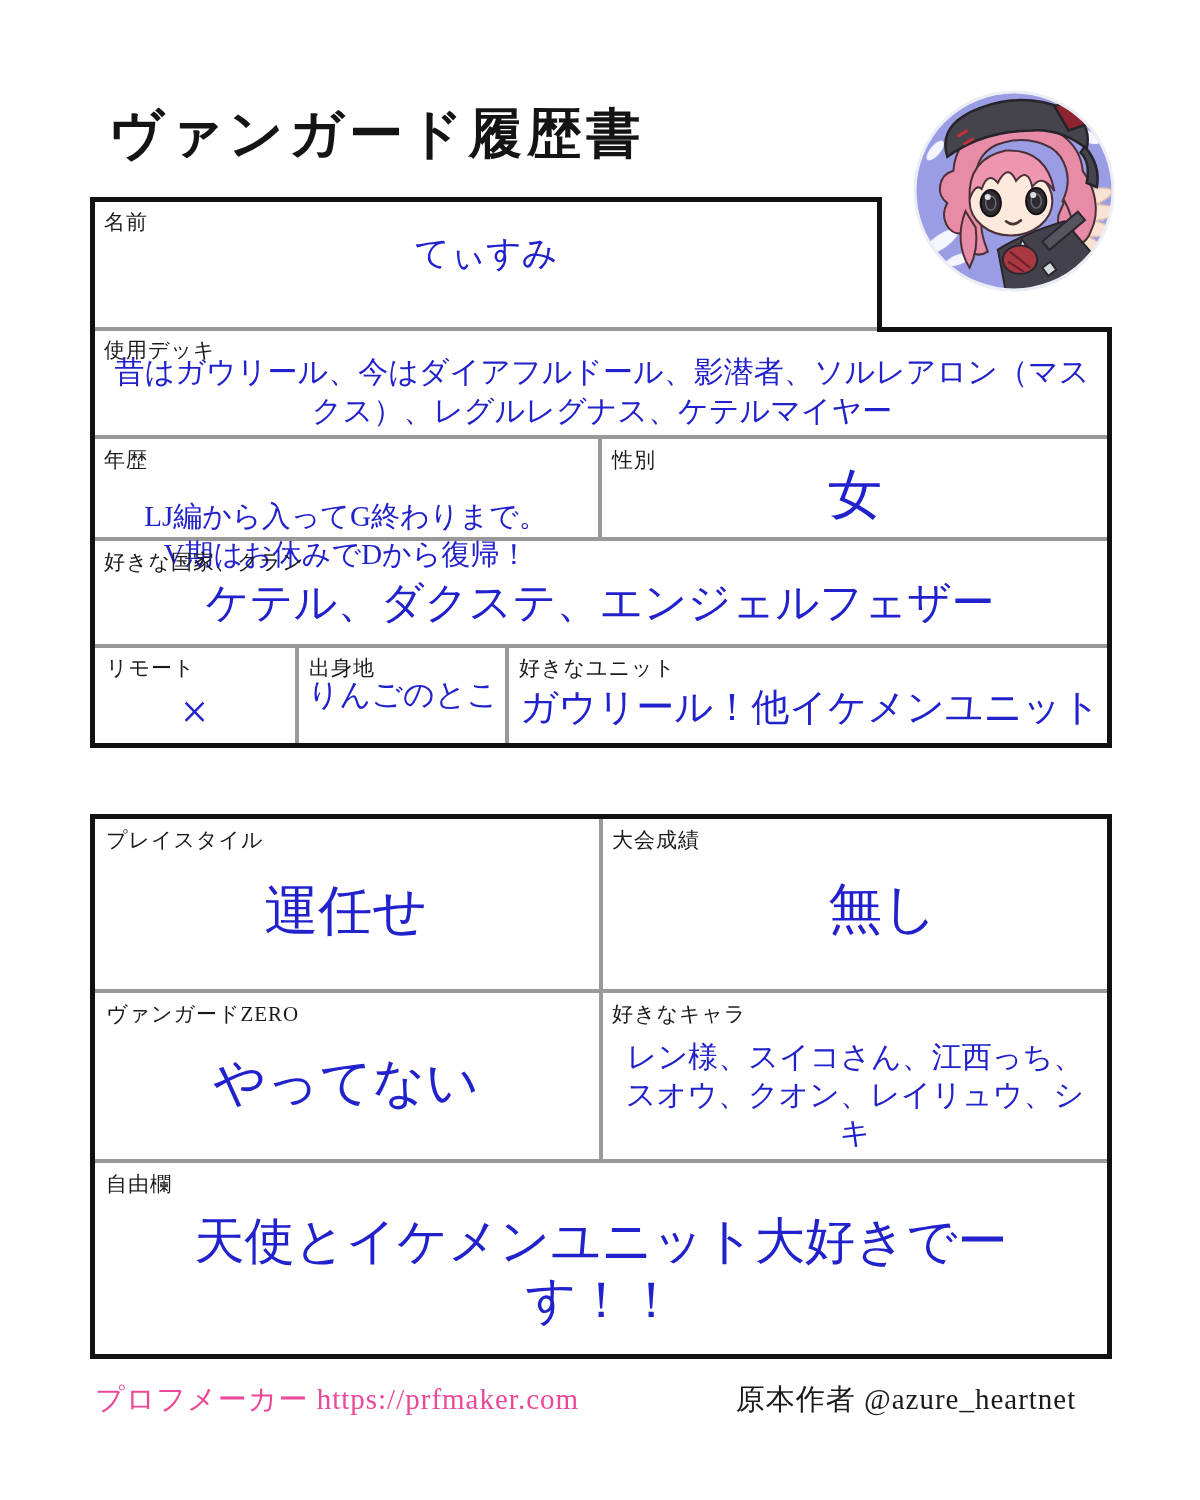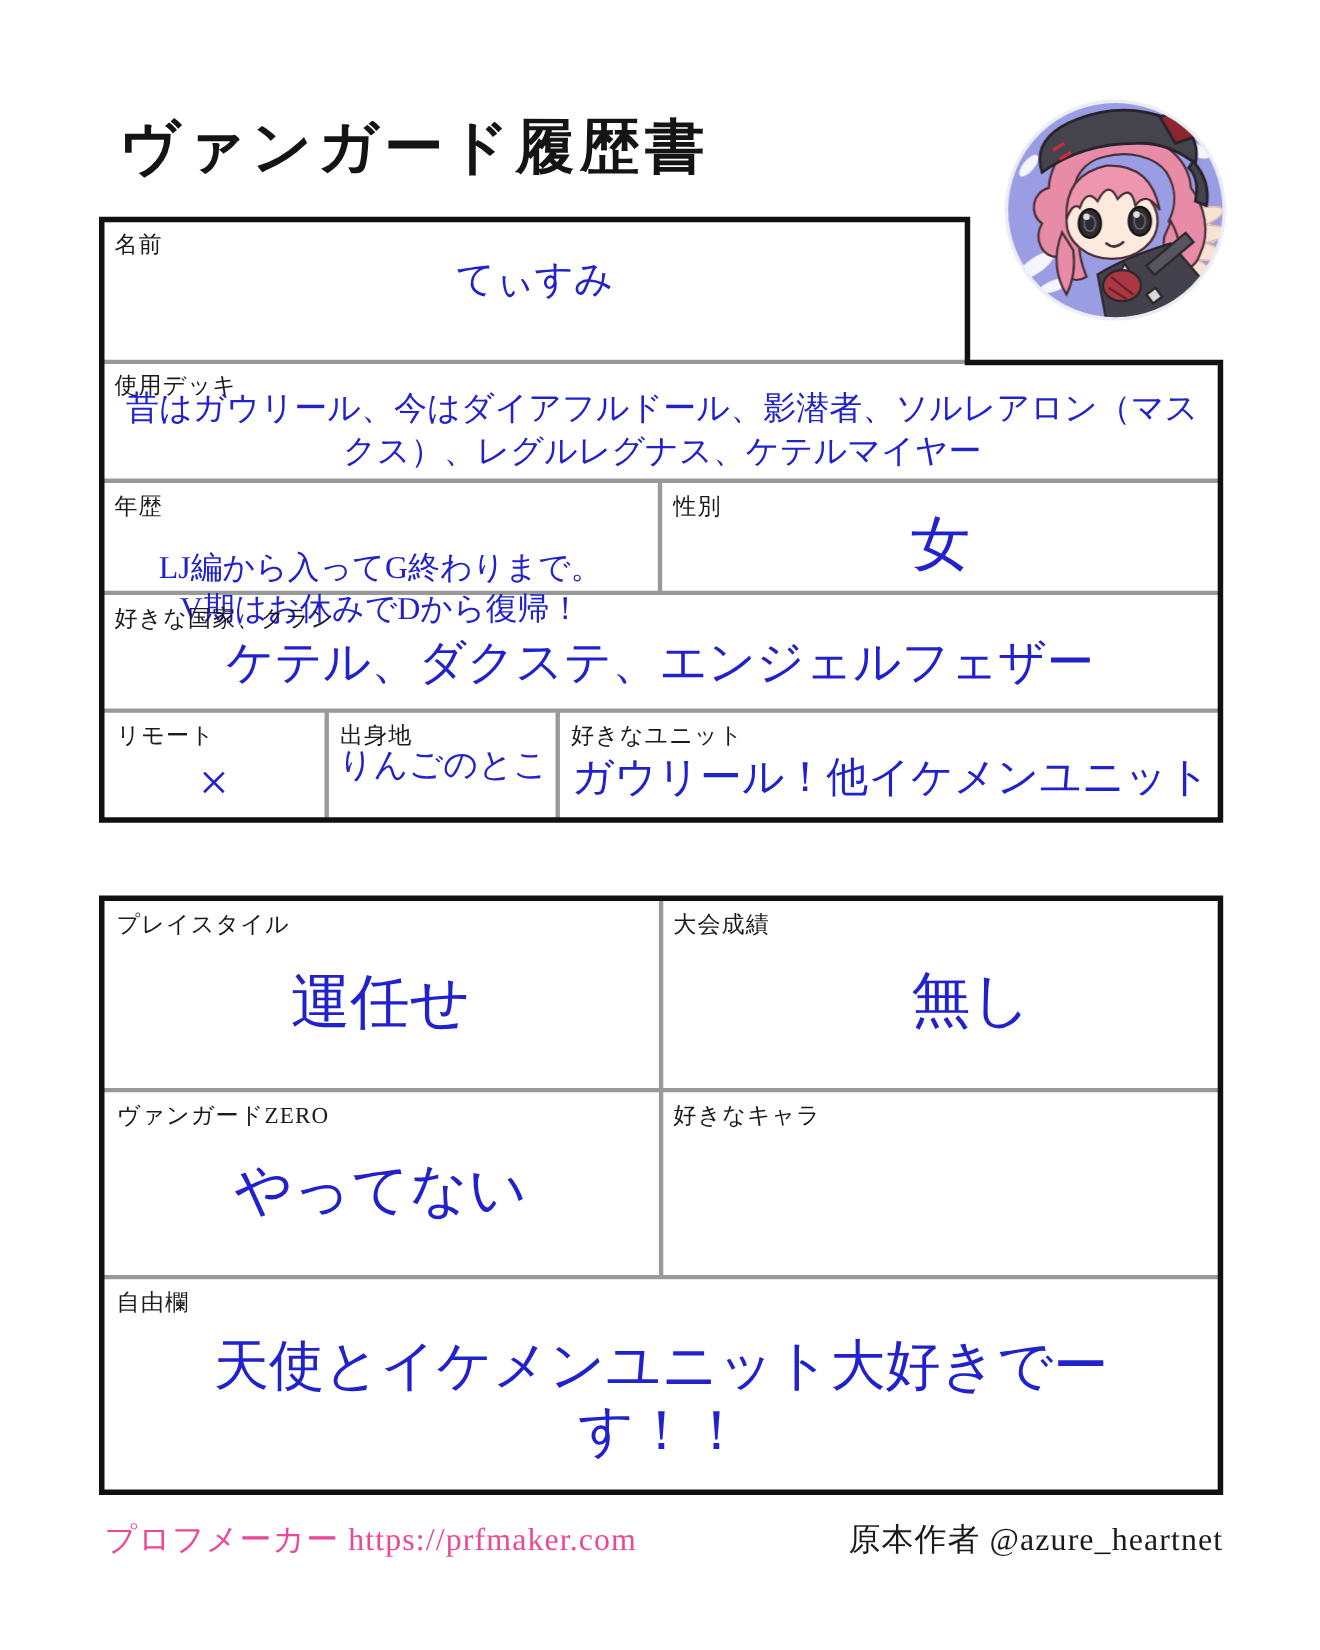--- a/index.html
+++ b/index.html
@@ -17,21 +17,21 @@
   .cell-value{
     position:absolute;color:#2222cc;text-align:center;line-height:1.25;
     white-space:normal;word-break:normal;
   }
   .pre{white-space:pre-line;margin-top:36px;}
   #grid-svg{position:absolute;left:0;top:0;}
   #footer-left{
     left:95px;top:1380px;font-size:29px;color:#ec4899;letter-spacing:1px;
   }
   #footer-right{
-    left:700px;top:1380px;width:412px;font-size:29px;color:#1a1a1a;text-align:right;letter-spacing:1px;
+    left:700px;top:1380px;width:412px;font-size:29px;color:#1a1a1a;text-align:center;letter-spacing:1px;
   }
 </style>
 </head>
 <body>
 
 <div id="page">
 
   <svg id="grid-svg" width="1200" height="1500" viewBox="0 0 1200 1500">
 
     <g stroke="#999999" stroke-width="4" fill="none">
@@ -140,20 +140,21 @@
   <div class="cell-label" style="left:106px;top:826px">プレイスタイル</div>
   <div class="cell-value" style="left:92px;top:878px;width:508px;font-size:54px">運任せ</div>
 
   <div class="cell-label" style="left:612px;top:826px">大会成績</div>
   <div class="cell-value" style="left:630px;top:876px;width:506px;font-size:54px">無し</div>
 
   <div class="cell-label" style="left:106px;top:1000px">ヴァンガードZERO</div>
   <div class="cell-value" style="left:92px;top:1050px;width:508px;font-size:52px">やってない</div>
 
   <div class="cell-label" style="left:612px;top:1000px">好きなキャラ</div>
+  <div class="cell-value" style="left:616px;top:1038px;width:478px;font-size:30px;line-height:1.27">レン様、スイコさん、江西っち、スオウ、クオン、レイリュウ、シキ</div>
 
   <div class="cell-label" style="left:106px;top:1170px">自由欄</div>
   <div class="cell-value" style="left:186px;top:1212px;width:830px;font-size:50px;line-height:1.18">天使とイケメンユニット大好きでーす！！</div>
 
   <div class="abs" id="footer-left">プロフメーカー https://prfmaker.com</div>
   <div class="abs" id="footer-right">原本作者 @azure_heartnet</div>
 
 </div>
 
 </body></html>

